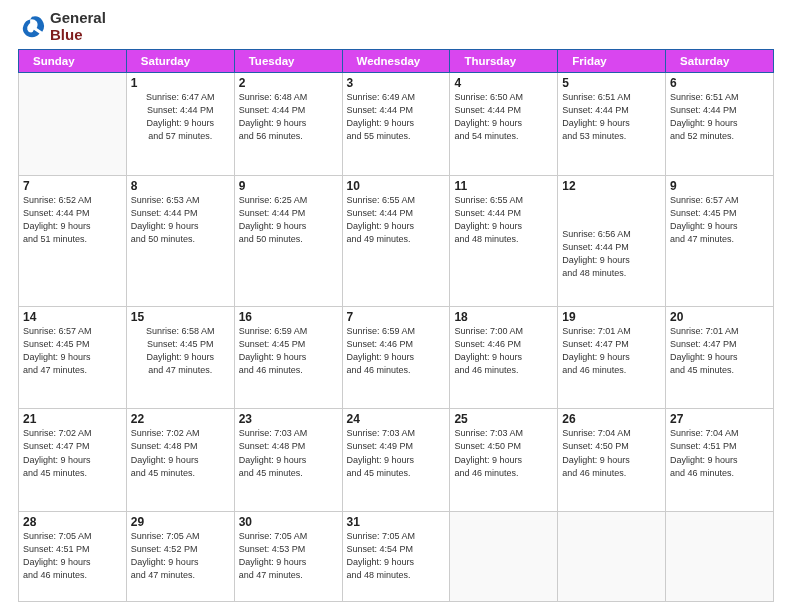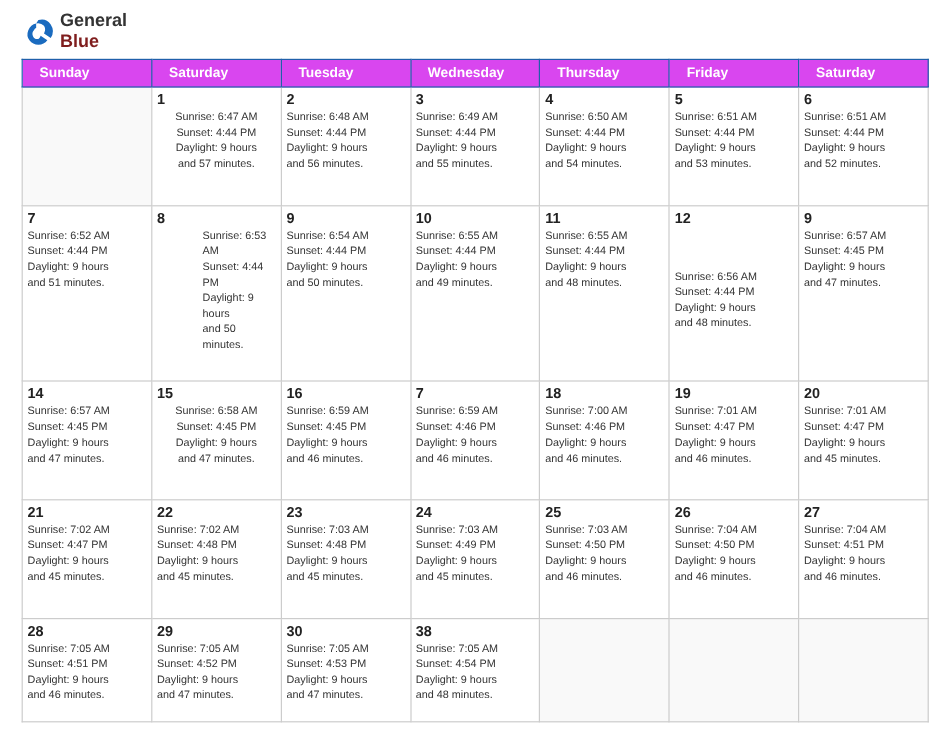--- a/index.html
+++ b/index.html
@@ -183,28 +183,28 @@
         <tr>
           <td>
             <span class="day-num">7</span>
             <div class="day-info" style="white-space: pre-line;">Sunrise: 6:52 AM
 Sunset: 4:44 PM
 Daylight: 9 hours
 and 51 minutes.</div>
           </td>
           <td>
             <span class="day-num">8</span>
-            <div class="day-info" style="white-space: pre-line; margin-left: 38px;">Sunrise: 6:53 AM
+            <div class="day-info" style="white-space: pre-line;">Sunrise: 6:53 AM
 Sunset: 4:44 PM
 Daylight: 9 hours
 and 50 minutes.</div>
           </td>
           <td>
             <span class="day-num">9</span>
-            <div class="day-info" style="white-space: pre-line;">Sunrise: 6:54 AM
+            <div class="day-info" style="white-space: pre-line;">Sunrise: 6:25 AM
 Sunset: 4:44 PM
 Daylight: 9 hours
 and 50 minutes.</div>
           </td>
           <td>
             <span class="day-num">10</span>
             <div class="day-info" style="white-space: pre-line;">Sunrise: 6:55 AM
 Sunset: 4:44 PM
 Daylight: 9 hours
 and 49 minutes.</div>
@@ -349,21 +349,21 @@
 and 47 minutes.</div>
           </td>
           <td>
             <span class="day-num">30</span>
             <div class="day-info" style="white-space: pre-line;">Sunrise: 7:05 AM
 Sunset: 4:53 PM
 Daylight: 9 hours
 and 47 minutes.</div>
           </td>
           <td>
-            <span class="day-num">38</span>
+            <span class="day-num">31</span>
             <div class="day-info" style="white-space: pre-line;">Sunrise: 7:05 AM
 Sunset: 4:54 PM
 Daylight: 9 hours
 and 48 minutes.</div>
           </td>
           <td class="empty"></td>
           <td class="empty"></td>
           <td class="empty"></td>
         </tr>
       </tbody>

